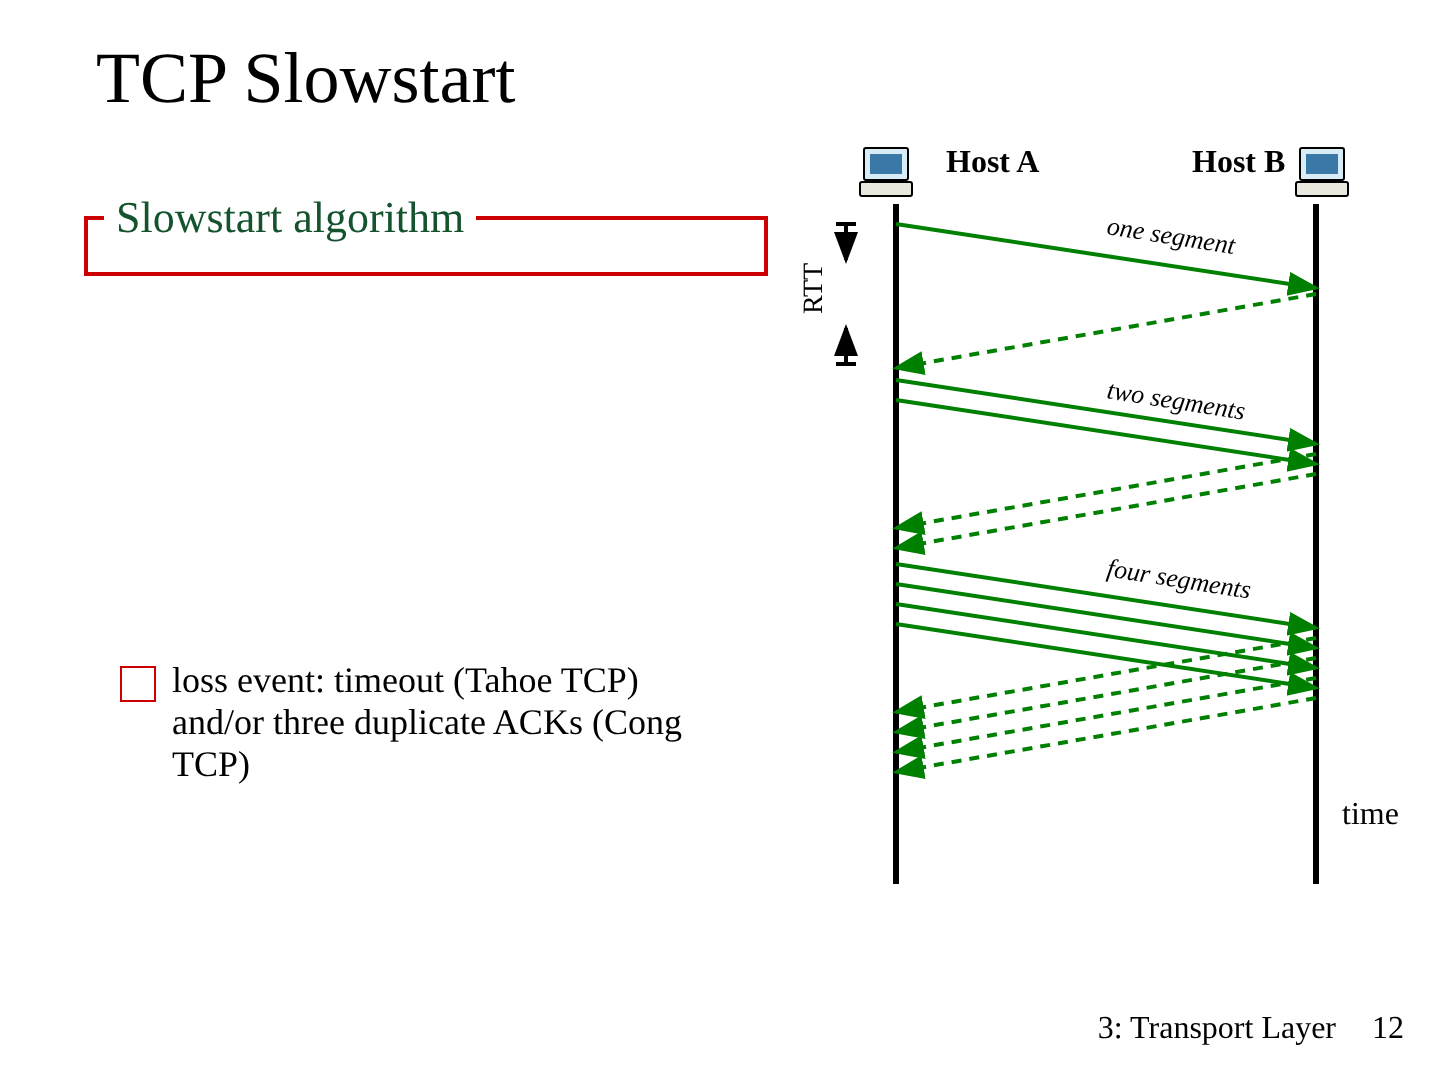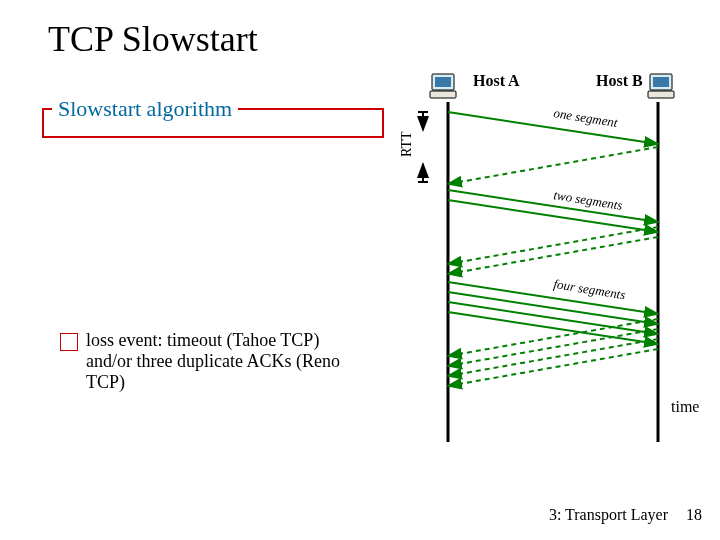--- a/index.html
+++ b/index.html
@@ -1,40 +1,40 @@
 <!DOCTYPE html>
 <html><head>
 <meta charset="utf-8">
 <style>
   html,body{margin:0;padding:0}
   body{width:720px;height:540px;font-family:Arial,Helvetica,sans-serif;background:#fff;color:#000;position:relative}
   .title{position:absolute;left:48px;top:18px;font-size:36px;font-family:"Comic Sans MS","Comic Sans",cursive;}
   .algobox{position:absolute;left:40px;top:96px;width:310px;border:2px solid #c00;padding:0 14px 14px 14px}
-  .algolegend{color:#0369a1;font-size:22px;font-family:"Comic Sans MS","Comic Sans",cursive;padding:0 6px;margin-left:-6px}
+  .algolegend{color:#14532d;font-size:22px;font-family:"Comic Sans MS","Comic Sans",cursive;padding:0 6px;margin-left:-6px}
   .algobody{font-size:19px;line-height:1.35;font-family:"Book Antiqua",Palatino,serif;white-space:pre}
   .bullets{position:absolute;left:60px;top:330px;width:300px;font-size:18px;font-family:"Book Antiqua",Palatino,serif}
   .bullets .row{display:flex;margin-bottom:10px}
   .bullets .mk{width:16px;height:16px;border:1px solid #c00;margin-right:8px;flex:none;margin-top:3px}
   .diagram{position:absolute;left:378px;top:72px;width:330px;height:420px}
   .footer-left{position:absolute;right:52px;bottom:16px;font-size:16px;font-family:Liberation Serif, serif}
   .footer-right{position:absolute;right:18px;bottom:16px;font-size:16px;font-family:"Book Antiqua",Palatino,serif}
 </style>
 </head>
 <body>
 
 <div class="title">TCP Slowstart</div>
 
 <fieldset class="algobox">
   <legend class="algolegend">Slowstart algorithm</legend>
 </fieldset>
 
 <div class="bullets">
   <div class="row">
     <div class="mk"></div>
-    <div>loss event: timeout (Tahoe TCP) and/or three duplicate ACKs (Reno TCP)</div>
+    <div>loss event: timeout (Tahoe TCP) and/or three duplicate ACKs (Cong TCP)</div>
   </div>
 </div>
 
 <div class="diagram">
   <svg width="330" height="420" viewBox="0 0 330 420">
     <defs>
       <g id="pc">
         <rect x="2" y="2" width="22" height="16" rx="1" fill="#d8ecf5" stroke="#000"></rect>
         <rect x="5" y="5" width="16" height="10" fill="#3a78a8"></rect>
         <rect x="0" y="19" width="26" height="7" rx="1" fill="#e8e8dc" stroke="#000"></rect>
@@ -79,13 +79,13 @@
     <line x1="280" y1="257" x2="70" y2="294" stroke="#008000" stroke-width="2" marker-end="url(#ah)" stroke-dasharray="5 4"></line>
     <line x1="280" y1="267" x2="70" y2="304" stroke="#008000" stroke-width="2" marker-end="url(#ah)" stroke-dasharray="5 4"></line>
     <line x1="280" y1="277" x2="70" y2="314" stroke="#008000" stroke-width="2" marker-end="url(#ah)" stroke-dasharray="5 4"></line>
     <text x="175" y="216" font-size="13" font-style="italic" font-family="Book Antiqua,Palatino,serif" transform="rotate(9 175 216)">four segments</text>
 
     <text x="293" y="340" font-size="16" font-family="Book Antiqua,Palatino,serif">time</text>
   </svg>
 </div>
 
 <div class="footer-left">3: Transport Layer</div>
-<div class="footer-right">18</div>
+<div class="footer-right">12</div>
 
 </body></html>

